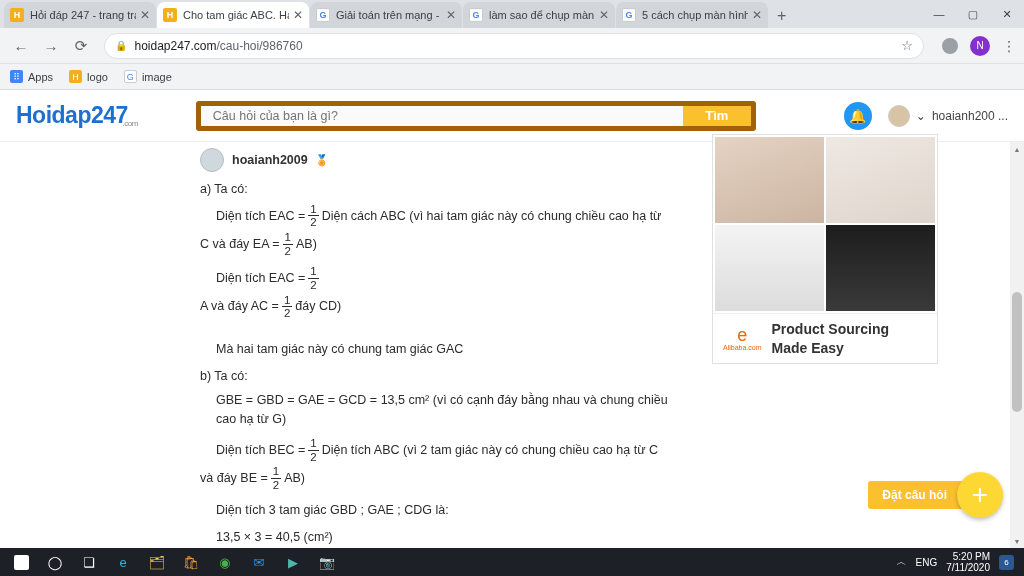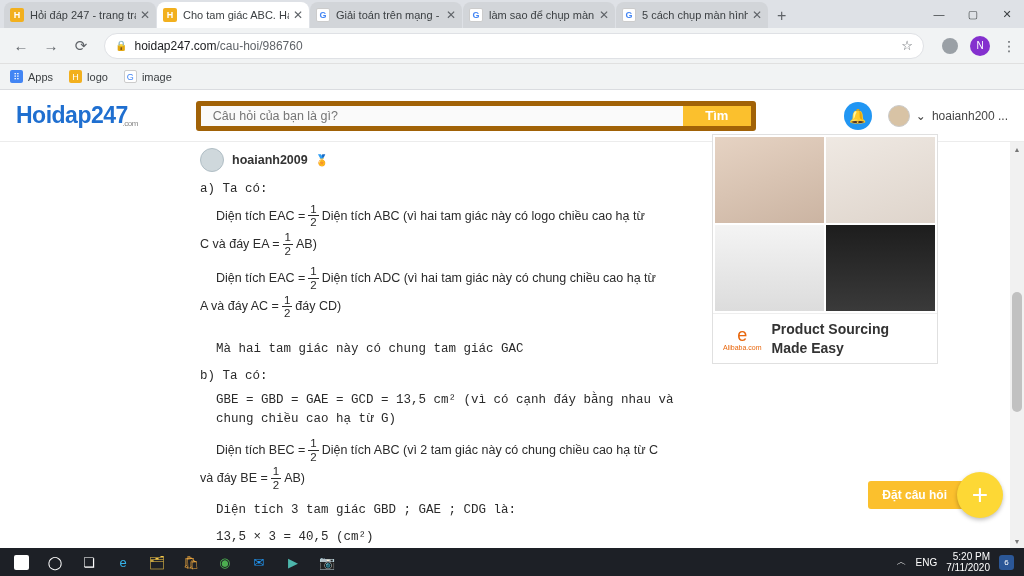--- a/index.html
+++ b/index.html
@@ -99,21 +99,21 @@
   .content-area { position:relative; height: calc(100% - 52px); }
 
   
   .answer {
     position:absolute; left: 200px; top: 6px; width: 482px; font-size: 12.5px; color:#2b2b2b; line-height: 1.5;
   }
   .answer-user { display:flex; align-items:center; gap:8px; margin-bottom: 8px; }
   .answer-user .ava { width:24px;height:24px;border-radius:50%;background:#cfd8dc;border:1px solid #b0bec5; }
   .answer-user .uname { font-size:12.5px; font-weight:bold; color:#333; }
   .answer-user .medal { font-size:11px; }
-  .p { margin: 0 0 4px 0; font-family: Liberation Mono, monospace; }
+  .p { margin: 0 0 4px 0; }
   .indent { padding-left: 16px; }
   .frac { display:inline-flex; flex-direction:column; align-items:center; vertical-align:middle;
           font-size: 11.5px; line-height:1.1; margin: 0 3px; }
   .frac .num { padding: 0 2px; }
   .frac .den { border-top: 1px solid #2b2b2b; padding: 0 2px; }
   .row { display:flex; align-items:center; flex-wrap:wrap; margin-bottom: 2px; }
 
   
   .ad {
     position:absolute; right: 86px; top: -8px; width: 226px; height: 230px;
@@ -262,39 +262,38 @@
         </div>
 
         <p class="p">a) Ta có:</p>
 
         <div class="row indent">
           <span>Diện tích EAC =</span>
           <span class="frac">
             <span class="num">1</span>
             <span class="den">2</span>
           </span>
-          <span>Diện tích ABC (vì hai tam giác này có logo chiều cao hạ từ</span>
+          <span>Diện cách ABC (vì hai tam giác này có chung chiều cao hạ từ</span>
         </div>
 
         <div class="row">
           <span>C và đáy EA =</span>
           <span class="frac">
             <span class="num">1</span>
             <span class="den">2</span>
           </span>
           <span>AB)</span>
         </div>
 
         <div class="row indent" style="margin-top:8px">
           <span>Diện tích EAC =</span>
           <span class="frac">
             <span class="num">1</span>
             <span class="den">2</span>
           </span>
-          <span>Diện tích ADC (vì hai tam giác này có chung chiều cao hạ từ</span>
         </div>
 
         <div class="row">
           <span>A và đáy AC =</span>
           <span class="frac">
             <span class="num">1</span>
             <span class="den">2</span>
           </span>
           <span>đáy CD)</span>
         </div>

